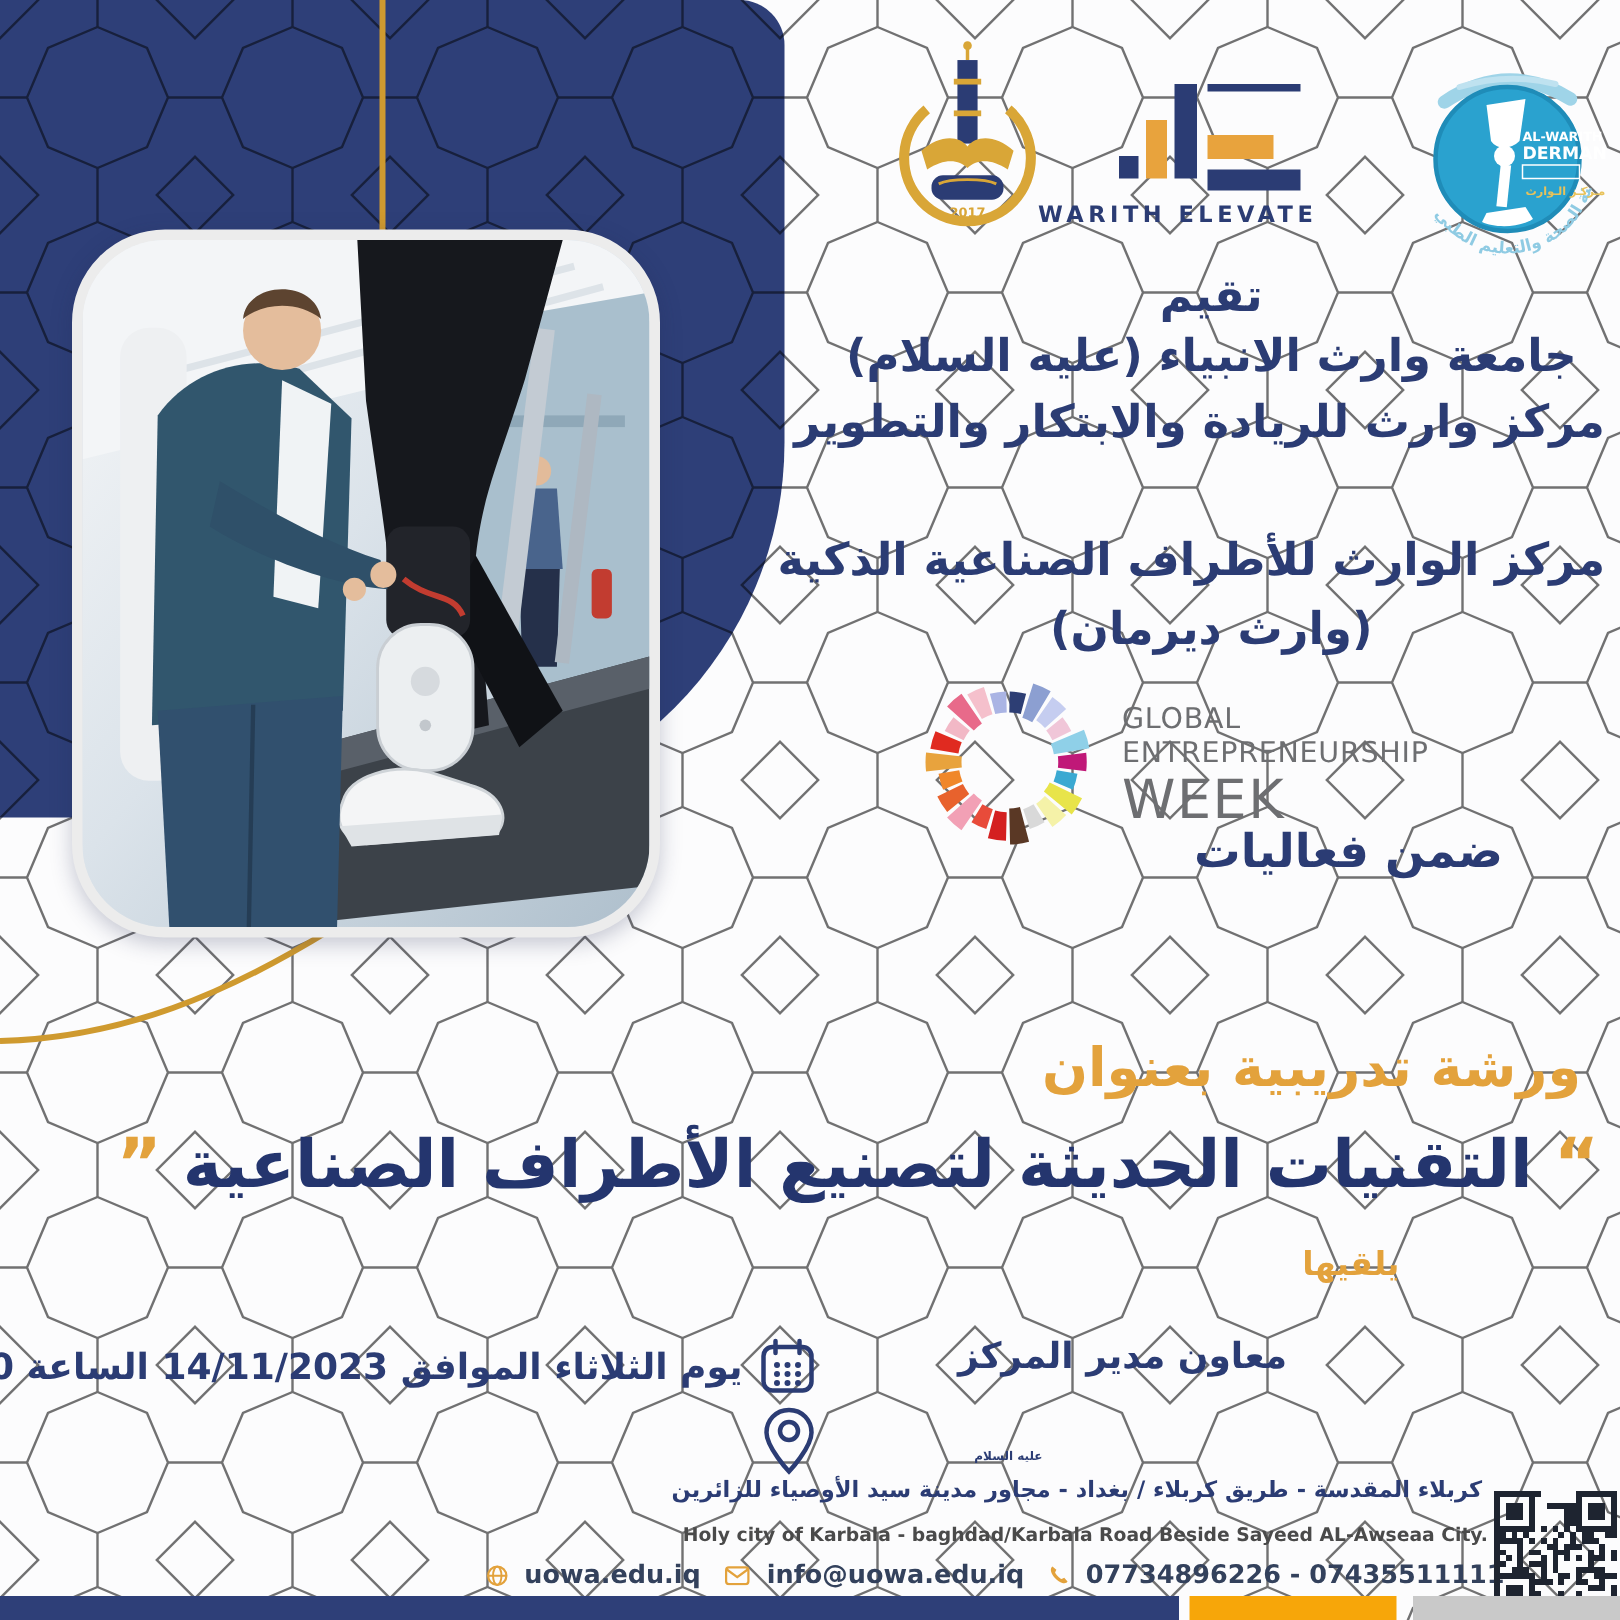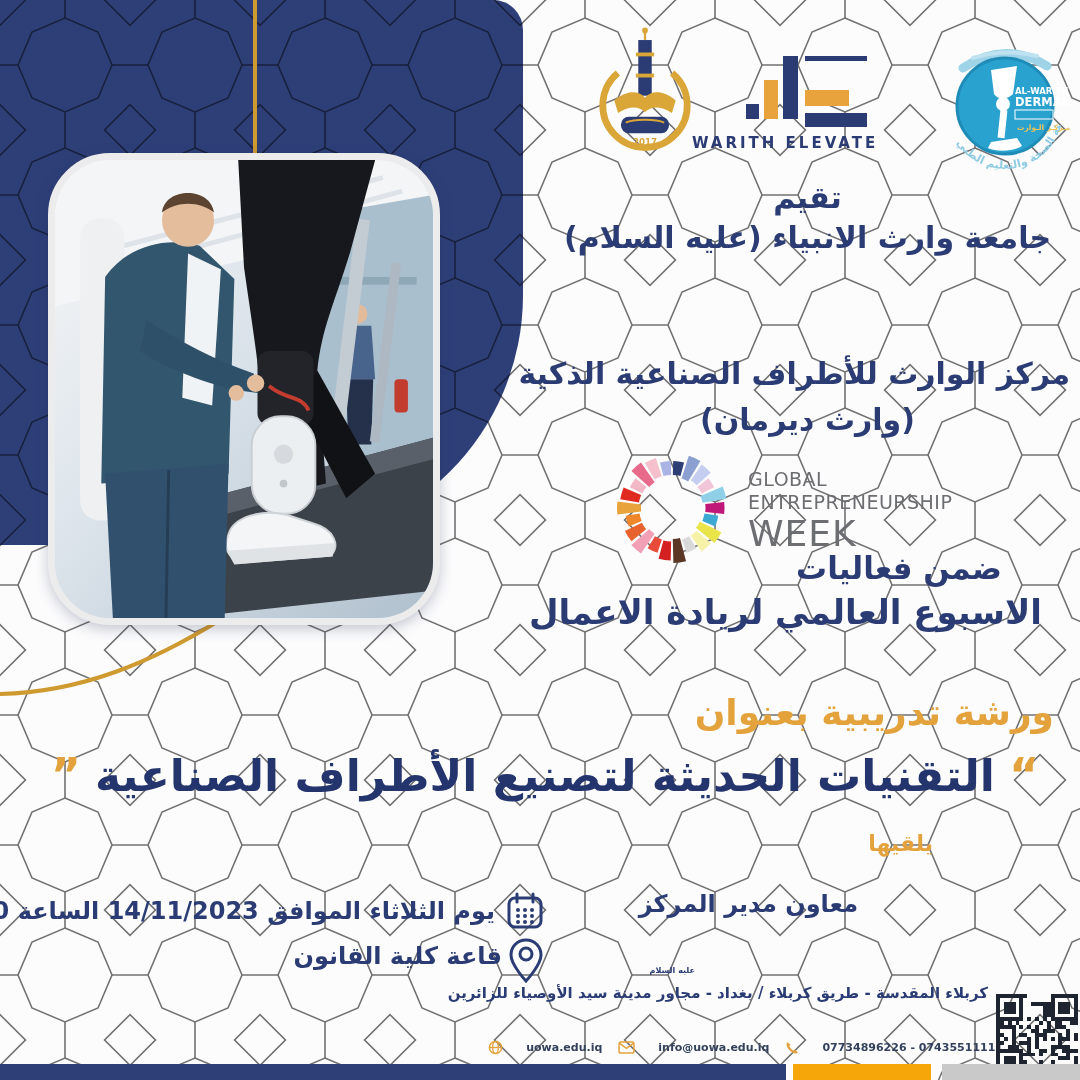--- a/index.html
+++ b/index.html
@@ -26,26 +26,26 @@
   }
   .photo-frame svg{display:block;width:100%;height:100%;}
   .org-line{
     left:545px;width:525px;text-align:center;
     color:#2b3c74;font-weight:bold;font-size:30px;line-height:40px;
   }
   .gew-text{color:#6d6e71;letter-spacing:.5px;}
   .navy-txt{color:#2b3c74;font-weight:bold;}
   .gold-txt{color:#e3a23c;font-weight:bold;}
   .title-row{
-    left:0;top:748px;width:1080px;text-align:center;
+    left:0;top:748px;width:1080px;
     font-size:44px;font-weight:bold;color:#24356e;direction:rtl;white-space:nowrap;padding-left:10px;
   }
   .title-row .q{color:#e3a23c;font-size:46px;padding:0 14px;}
   .contact-row{display:flex;align-items:center;gap:16px;}
-  .contact-item{display:flex;align-items:center;gap:23px;color:#33415c;font-size:11px;font-weight:bold;text-align:right;}
+  .contact-item{display:flex;align-items:center;gap:11px;color:#33415c;font-size:17px;font-weight:bold;text-align:right;}
   .bar{top:1064px;height:16px;}
   .elevate-label{letter-spacing:3px;font-size:15px;font-weight:bold;color:#2b3c74;text-align:left;}
 </style>
 </head>
 <body>
 
 <div class="canvas">
 
   <svg class="abs" style="left:0;top:0" width="1080" height="1080">
     <defs>
@@ -163,20 +163,21 @@
       <path d="M58,102 L84,98 L89,106 C80,112 63,112 55,108 Z" fill="#ffffff"></path>
     </g>
     <text x="82" y="54" font-size="8.5" font-weight="bold" fill="#ffffff">AL-WARITH</text>
     <text x="82" y="66" font-size="11.5" font-weight="bold" fill="#ffffff">DERMAN</text>
     <rect x="82" y="70" width="38" height="9" fill="none" stroke="#ffffff" stroke-width="1"></rect>
     <text x="84" y="90" font-size="7.5" font-weight="bold" fill="#e8c25a">مـركـز الـوارث</text>
   </svg>
 
   <div class="abs org-line rtl nowrap" style="top:178px">تقيم</div>
   <div class="abs org-line rtl nowrap" style="top:218px">جامعة وارث الانبياء (عليه السلام)</div>
+  <div class="abs org-line rtl nowrap" style="top:262px">مركز وارث للريادة والابتكار والتطوير</div>
   <div class="abs org-line rtl nowrap" style="top:354px">مركز الوارث للأطراف الصناعية الذكية</div>
   <div class="abs org-line rtl nowrap" style="top:400px">(وارث ديرمان)</div>
 
   <svg class="abs" id="gew-ring" style="left:612px;top:448px" width="120" height="120" viewBox="0 0 120 120">
       <path d="M 61.0 20.0 A 40 40 0 0 1 70.3 21.3" stroke="#2d3e74" stroke-width="14" fill="none"></path>
       <path d="M 73.2 19.1 A 43 43 0 0 1 82.3 23.2" stroke="#8c9fd1" stroke-width="24" fill="none"></path>
       <path d="M 84.2 24.4 A 43 43 0 0 1 91.7 31.0" stroke="#c5cdf0" stroke-width="19" fill="none"></path>
       <path d="M 90.9 34.6 A 40 40 0 0 1 95.9 42.4" stroke="#f0c6d8" stroke-width="14" fill="none"></path>
       <path d="M 99.6 43.2 A 43 43 0 0 1 102.4 52.8" stroke="#8fd0e8" stroke-width="24" fill="none"></path>
       <path d="M 102.7 55.0 A 43 43 0 0 1 102.7 65.0" stroke="#c01878" stroke-width="19" fill="none"></path>
@@ -196,21 +197,20 @@
       <path d="M 28.3 31.0 A 43 43 0 0 1 35.8 24.4" stroke="#e86a8a" stroke-width="24" fill="none"></path>
       <path d="M 37.7 23.2 A 43 43 0 0 1 46.8 19.1" stroke="#f5c0cc" stroke-width="19" fill="none"></path>
       <path d="M 49.7 21.3 A 40 40 0 0 1 59.0 20.0" stroke="#aab4e4" stroke-width="14" fill="none"></path>
     </svg>
   <div class="abs gew-text" style="left:748px;top:468px">
     <div style="font-size:19px;line-height:23px">GLOBAL</div>
     <div style="font-size:19px;line-height:23px">ENTREPRENEURSHIP</div>
     <div style="font-size:36px;line-height:40px;letter-spacing:1px">WEEK</div>
   </div>
   <div class="abs navy-txt rtl nowrap" style="right:78px;top:550px;font-size:31px">ضمن فعاليات</div>
-  <div class="abs navy-txt rtl nowrap" style="right:38px;top:592px;font-size:34px">الاسبوع العالمي لريادة الاعمال</div>
 
   <div class="abs gold-txt rtl nowrap" style="right:26px;top:692px;font-size:36px">ورشة تدريبية بعنوان</div>
   <div class="abs title-row">
     <span class="q">“</span><span>التقنيات الحديثة لتصنيع الأطراف الصناعية</span><span class="q">”</span>
   </div>
 
   <div class="abs gold-txt rtl nowrap" style="right:147px;top:831px;font-size:22px">يلقيها</div>
   <div class="abs navy-txt rtl nowrap" style="right:222px;top:890px;font-size:24px">معاون مدير المركز</div>
 
   <svg class="abs" style="left:505px;top:891px" width="40" height="40" viewBox="0 0 40 40">
@@ -227,24 +227,24 @@
       <circle cx="13" cy="31" r="2"></circle>
         <circle cx="20" cy="31" r="2"></circle>
         <circle cx="27" cy="31" r="2"></circle>
     </g>
   </svg>
   <div class="abs navy-txt rtl nowrap" style="right:585px;top:897px;font-size:24px">يوم الثلاثاء الموافق 14/11/2023 الساعة 10 والنصف صباحا</div>
   <svg class="abs" style="left:507px;top:936px" width="38" height="50" viewBox="0 0 38 50">
     <path d="M19,4 C10,4 4,11 4,19 C4,29 19,45 19,45 C19,45 34,29 34,19 C34,11 28,4 19,4 Z" fill="none" stroke="#2b3c74" stroke-width="3"></path>
     <circle cx="19" cy="18" r="6" fill="none" stroke="#2b3c74" stroke-width="3"></circle>
   </svg>
-  <div class="abs navy-txt rtl nowrap" style="right:578px;top:942px;font-size:24px">قاعة كلية القانون</div>
 
   <div class="abs rtl nowrap" style="right:385px;top:966px;font-size:8px;color:#2b3c74">عليه السلام</div>
   <div class="abs navy-txt rtl nowrap" style="right:92px;top:984px;font-size:15px">كربلاء المقدسة - طريق كربلاء / بغداد - مجاور مدينة سيد الأوصياء للزائرين</div>
+  <div class="abs nowrap" style="right:88px;top:1015px;font-size:12.5px;color:#4a4a4a;font-weight:bold">Holy city of Karbala - baghdad/Karbala Road Beside Sayeed AL-Awseaa City.</div>
   <div class="abs contact-row" style="right:77px;top:1040px">
     <div class="contact-item">
       <svg width="15" height="15" viewBox="0 0 16 16">
           <circle cx="8" cy="8" r="6.5" fill="none" stroke="#e3a23c" stroke-width="1.6"></circle>
           <ellipse cx="8" cy="8" rx="3" ry="6.5" fill="none" stroke="#e3a23c" stroke-width="1.4"></ellipse>
           <line x1="1.5" y1="8" x2="14.5" y2="8" stroke="#e3a23c" stroke-width="1.4"></line>
         </svg>
       <span>uowa.edu.iq</span>
     </div>
     <div class="contact-item">

